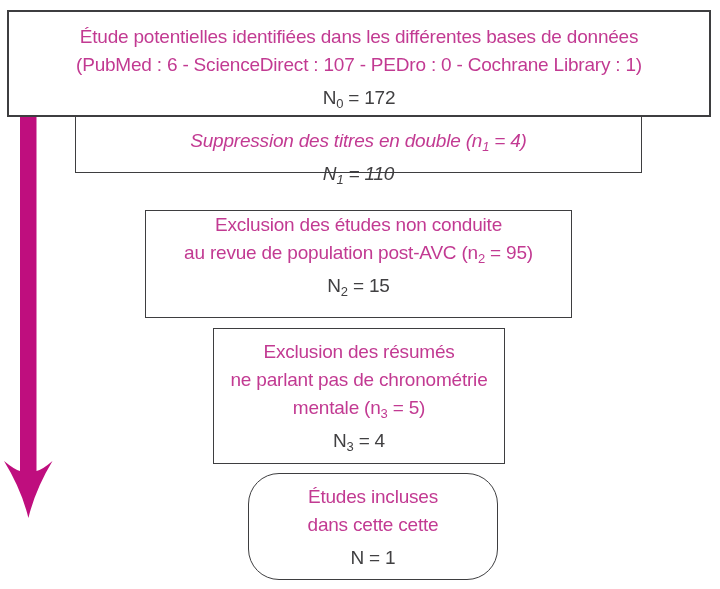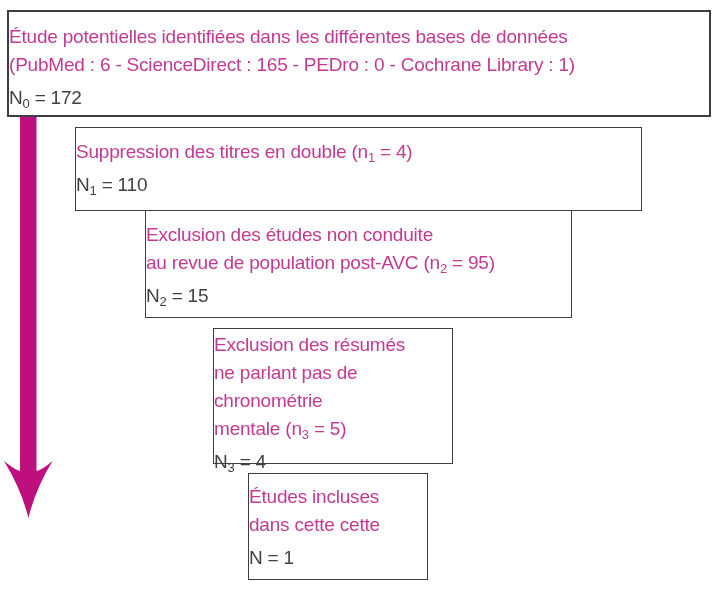--- a/index.html
+++ b/index.html
@@ -13,43 +13,43 @@
   body{
     width:720px;height:589px;background:var(--bg);
     font-family:"Liberation Sans", sans-serif;
     -webkit-font-smoothing:antialiased;
   }
   .diagram{position:relative;width:720px;height:589px;overflow:hidden;}
   .arrow-svg{position:absolute;left:0;top:0;width:60px;height:589px;}
   .flow-box{
     position:absolute;box-sizing:border-box;
     border:1.5px solid var(--border);background:var(--bg);
-    font-size:19px;line-height:28px;
+    text-align:center;font-size:19px;line-height:28px;
     color:var(--magenta);letter-spacing:-0.2px;
   }
   #box-identification{left:7px;top:10px;width:704px;height:107px;border-width:2px;padding-top:11px;}
-  #box-duplicates-removed{left:75px;top:127px;width:567px;height:84px;padding-top:10px;}
-  #box-exclusion-population{left:145px;top:210px;width:427px;height:108px;padding-top:10px;}
-  #box-exclusion-abstracts{left:213px;top:328px;width:240px;height:136px;padding-top:2px;}
-  #box-included-studies{left:248px;top:473px;width:180px;height:107px;padding-top:9px;}
+  #box-duplicates-removed{left:75px;top:116px;width:567px;height:57px;padding-top:10px;font-style:italic;}
+  #box-exclusion-population{left:145px;top:210px;width:427px;height:108px;padding-top:0;}
+  #box-exclusion-abstracts{left:213px;top:328px;width:292px;height:136px;padding-top:9px;}
+  #box-included-studies{left:248px;top:473px;width:250px;height:107px;padding-top:9px;border-radius:31px;}
   .count-line{color:var(--count);margin-top:5px;}
   .flow-box sub{font-size:13px;line-height:0;vertical-align:-4px;}
 </style>
 </head>
 <body>
 
 <div class="diagram">
 
   <svg class="arrow-svg" viewBox="0 0 60 589" xmlns="http://www.w3.org/2000/svg" aria-hidden="true">
     <path d="M20,115 H36.5 V471 Q42,470 52.5,461 Q35.5,489 28.4,518 Q21.3,489 4,461 Q15,470 20,471 Z" fill="#bf0e7e"></path>
   </svg>
 
   <div class="flow-box" id="box-identification">
       <div class="text-line"><span>Étude potentielles identifiées dans les différentes bases de données</span></div>
-      <div class="text-line"><span>(PubMed : 6 - ScienceDirect : 165 - PEDro : 0 - Cochrane Library : 1)</span></div>
+      <div class="text-line"><span>(PubMed : 6 - ScienceDirect : 107 - PEDro : 0 - Cochrane Library : 1)</span></div>
       <div class="count-line"><span>N</span><sub>0</sub><span> = 172</span></div>
     </div>
 
   <div class="flow-box" id="box-duplicates-removed">
       <div class="text-line"><span>Suppression des titres en double (n</span><sub>1</sub><span> = 4)</span></div>
       <div class="count-line"><span>N</span><sub>1</sub><span> = 110</span></div>
     </div>
 
   <div class="flow-box" id="box-exclusion-population">
       <div class="text-line"><span>Exclusion des études non conduite</span></div>

